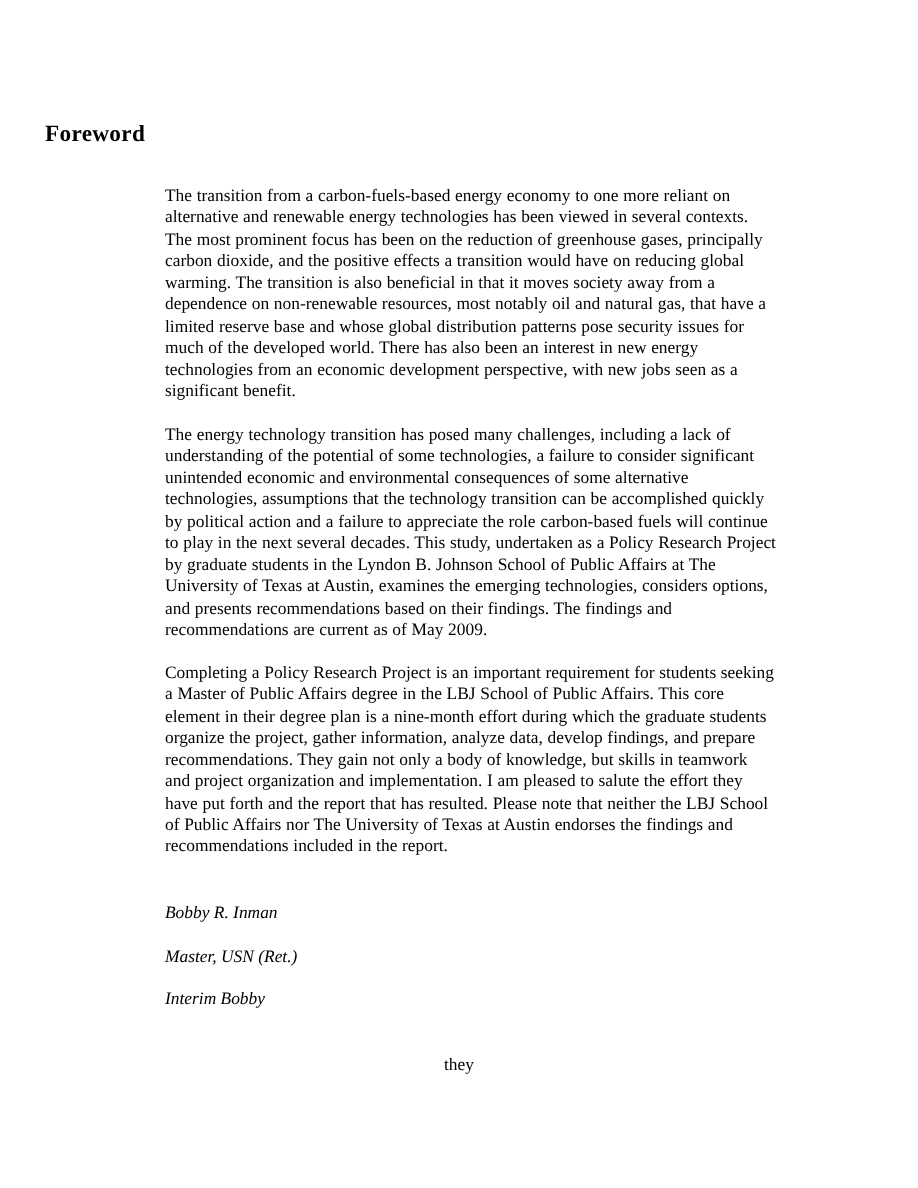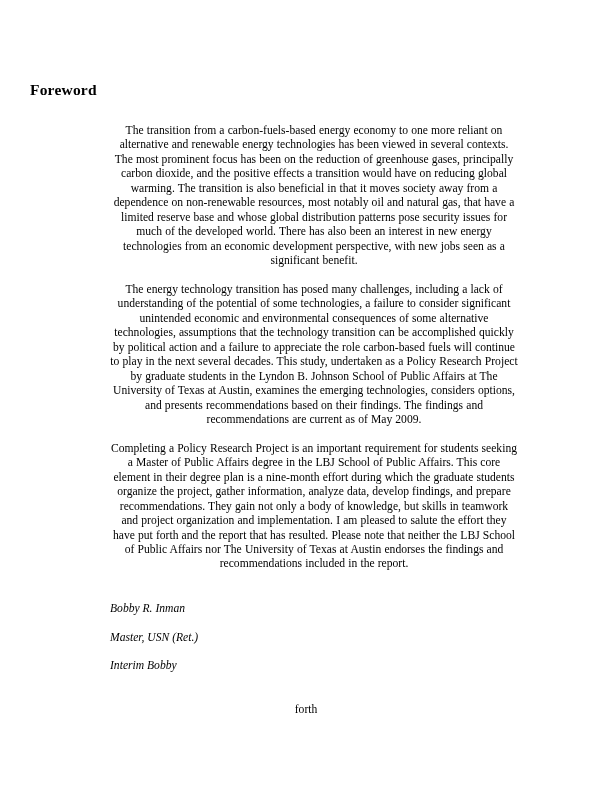--- a/index.html
+++ b/index.html
@@ -42,21 +42,21 @@
   #body-copy {
     position: absolute;
     left: 110px;
     top: 124px;
     width: 408px;
   }
 
   .para {
     font-size: 11.6px;
     line-height: 14.45px;
-    text-align: center;
+    text-align: left;
     margin: 0 0 14.4px 0;
     word-spacing: 0.02em;
   }
 
   
   #signature-block {
     position: absolute;
     left: 110px;
     top: 602px;
     width: 300px;
@@ -92,15 +92,15 @@
     <p class="para">The energy technology transition has posed many challenges, including a lack of understanding of the potential of some technologies, a failure to consider significant unintended economic and environmental consequences of some alternative technologies, assumptions that the technology transition can be accomplished quickly by political action and a failure to appreciate the role carbon-based fuels will continue to play in the next several decades.  This study, undertaken as a Policy Research Project by graduate students in the Lyndon B. Johnson School of Public Affairs at The University of Texas at Austin, examines the emerging technologies, considers options, and presents recommendations based on their findings.  The findings and recommendations are current as of May 2009.</p>
     <p class="para">Completing a Policy Research Project is an important requirement for students seeking a Master of Public Affairs degree in the LBJ School of Public Affairs.  This core element in their degree plan is a nine-month effort during which the graduate students organize the project, gather information, analyze data, develop findings, and prepare recommendations.  They gain not only a body of knowledge, but skills in teamwork and project organization and implementation.  I am pleased to salute the effort they have put forth and the report that has resulted.  Please note that neither the LBJ School of Public Affairs nor The University of Texas at Austin endorses the findings and recommendations included in the report.</p>
   </div>
 
   <div id="signature-block">
     <p class="sig-line">Bobby R. Inman</p>
     <p class="sig-line">Master, USN (Ret.)</p>
     <p class="sig-line">Interim Bobby</p>
   </div>
 
-  <div id="page-number">forth</div>
+  <div id="page-number">they</div>
 
 </div>
 
 </body></html>

